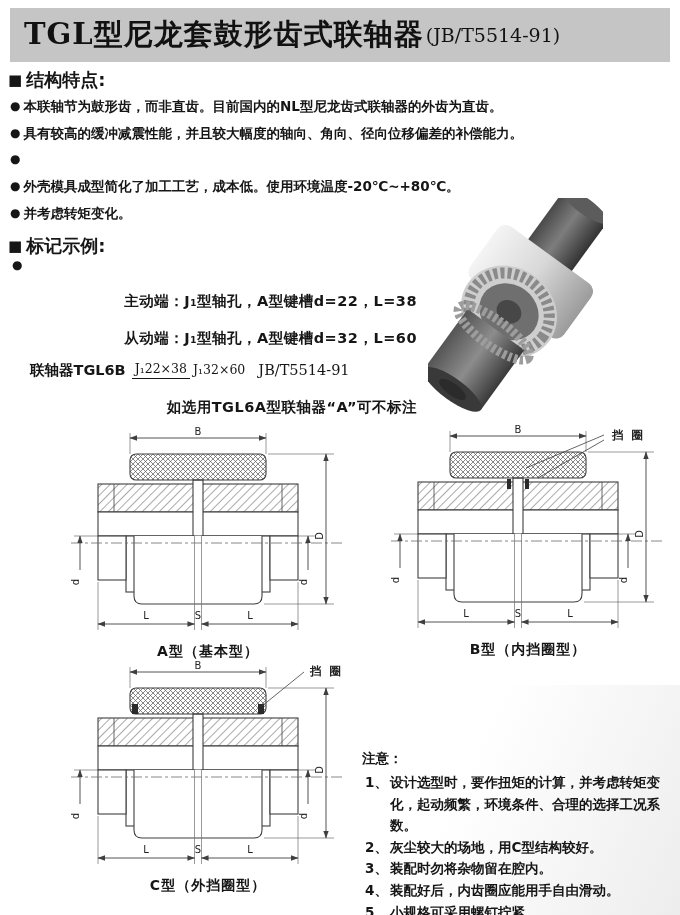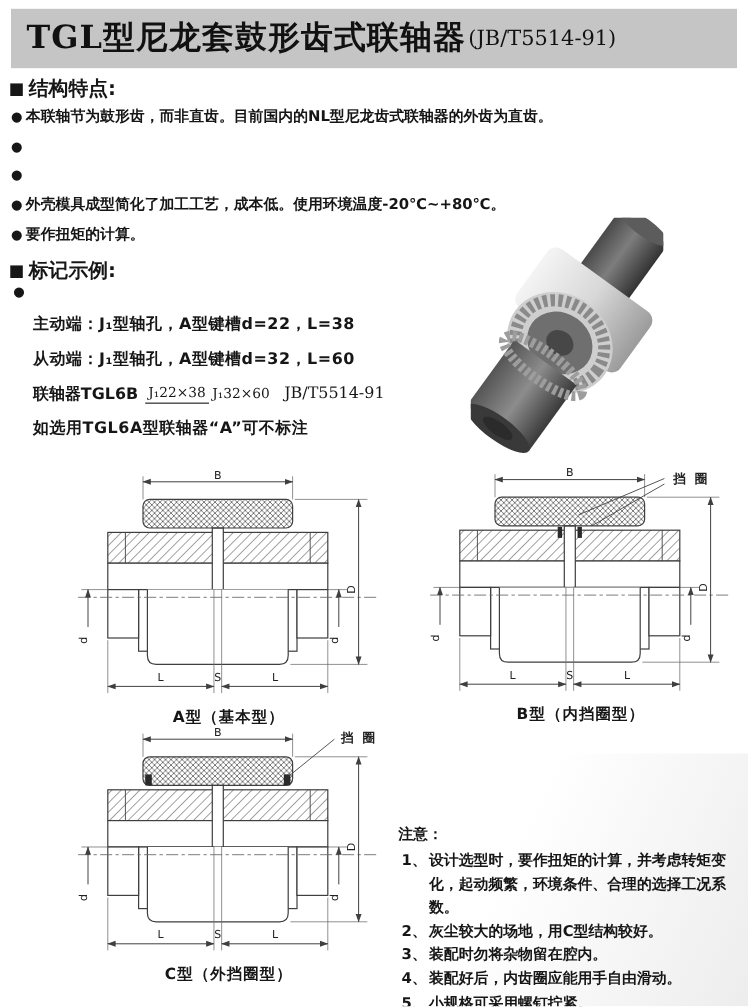--- a/index.html
+++ b/index.html
@@ -28,21 +28,21 @@
 
   
   .features-list{position:absolute;left:10px;top:98px;width:660px;list-style:none;}
   .features-list li{display:flex;font-size:13.5px;font-weight:bold;margin-bottom:10.5px;line-height:1.2;}
   .features-list .bullet{font-size:12px;margin-right:3px;line-height:1.35;}
 
   
   .marking-block{position:absolute;left:12px;top:258px;width:405px;font-size:14.5px;font-weight:bold;}
   .marking-intro{display:flex;font-size:13.5px;margin-bottom:11px;}
   .marking-intro .bullet{font-size:12px;margin-right:5px;line-height:1.3;}
-  .marking-line{margin:0 0 13px 18px;letter-spacing:.5px;}
+  .marking-line{margin:18px 0 13px 18px;letter-spacing:.5px;text-align:right;}
   .marking-desig{margin:2px 0 12px 18px;display:flex;align-items:center;}
   .frac{display:inline-flex;flex-direction:row;text-align:center;font-size:12.5px;font-weight:normal;
     font-family:"DejaVu Serif",serif;margin:0 10px 0 6px;line-height:1.25;}
   .frac .num{border-bottom:1.2px solid var(--c-ink);padding:0 3px 1px;}
   .frac .den{padding:1px 3px 0;}
   .desig-suffix{font-family:"DejaVu Serif",serif;font-weight:normal;font-size:14.5px;}
 
   
   .photo{position:absolute;left:428px;top:198px;width:175px;height:214px;}
 
@@ -117,31 +117,32 @@
     <span class="marker">■</span>
     <span>结构特点:</span>
   </div>
   <ul class="features-list">
     <li>
       <span class="bullet">●</span>
       <span>本联轴节为鼓形齿，而非直齿。目前国内的NL型尼龙齿式联轴器的外齿为直齿。</span>
       </li>
     <li>
       <span class="bullet">●</span>
+      <span>具有较高的缓冲减震性能，并且较大幅度的轴向、角向、径向位移偏差的补偿能力。</span>
       </li>
     <li>
       <span class="bullet">●</span>
       </li>
     <li>
       <span class="bullet">●</span>
       <span>外壳模具成型简化了加工工艺，成本低。使用环境温度-20℃~+80℃。</span>
       </li>
     <li>
       <span class="bullet">●</span>
-      <span>要作扭矩的计算。</span>
+      <span>并考虑转矩变化。</span>
       </li>
   </ul>
 
   <div class="sec-head marking-head">
     <span class="marker">■</span>
     <span>标记示例:</span>
   </div>
   <div class="marking-block">
     <div class="marking-intro">
       <span class="bullet">●</span>

